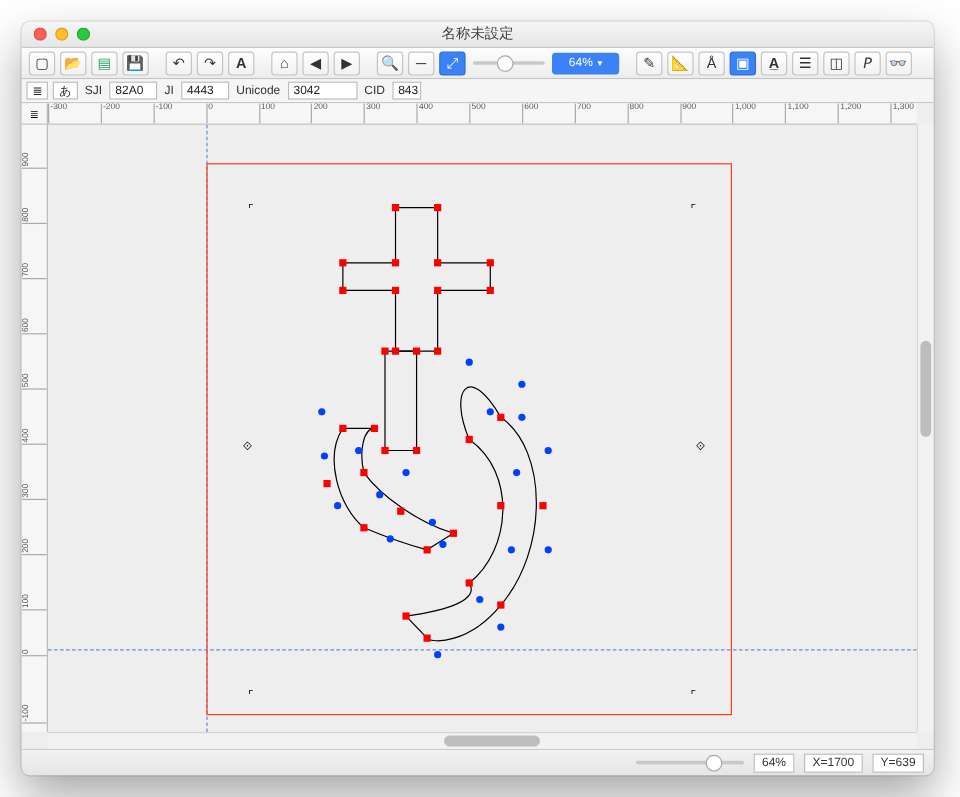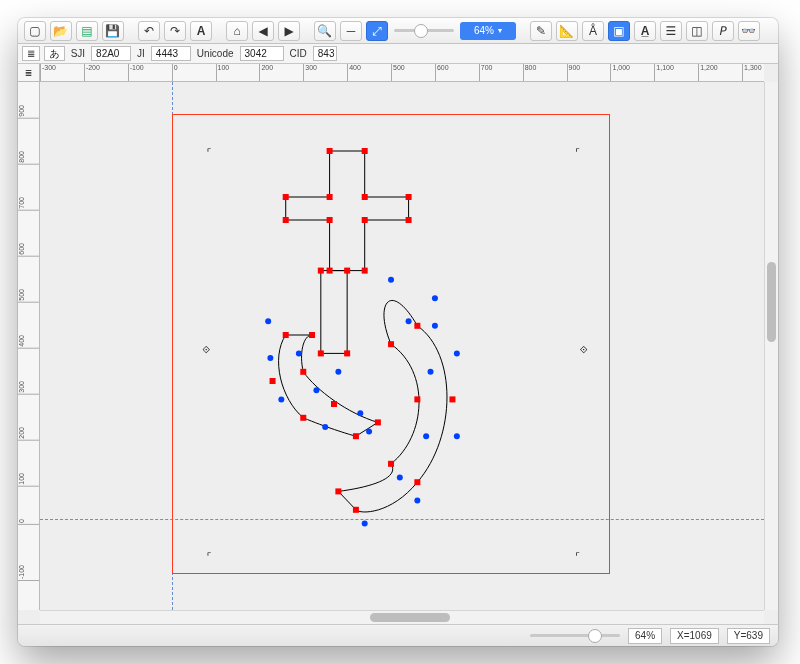--- a/index.html
+++ b/index.html
@@ -141,20 +141,28 @@
   .anchor { fill:#ff0000; }
   .handle { fill:#0040ff; }
   .path { fill:none; stroke:#000; stroke-width:1; }
   .cmark { font-size:10px; fill:#000; }
 </style>
 </head>
 <body>
 
 <div class="window">
 
+  <div class="titlebar">
+    <div class="traffic">
+      <div class="dot red"></div>
+      <div class="dot yellow"></div>
+      <div class="dot green"></div>
+    </div>
+    <div class="title">名称未設定</div>
+  </div>
 
   <div class="toolbar">
     <div class="tbtn">▢</div>
     <div class="tbtn" style="color:#e0a030">📂</div>
     <div class="tbtn" style="color:#2a6">▤</div>
     <div class="tbtn" style="color:#36c">💾</div>
     <div class="tgap"></div>
     <div class="tbtn">↶</div>
     <div class="tbtn">↷</div>
     <div class="tbtn">
@@ -185,21 +193,21 @@
   </div>
 
   <div class="infobar">
     <div class="ibox">≣</div>
     <div class="ibox">あ</div>
     <div class="ilbl">SJI</div>
     <div class="ibox" style="width:40px">82A0</div>
     <div class="ilbl">JI</div>
     <div class="ibox" style="width:40px">4443</div>
     <div class="ilbl">Unicode</div>
-    <div class="ibox" style="width:44px">3042</div>
+    <div class="ibox" style="width:58px">3042</div>
     <div class="ilbl">CID</div>
     <div class="ibox" style="width:24px">843</div>
   </div>
 
   <div class="workspace">
     <div class="corner">≣</div>
     <div class="ruler-h" id="rulerH">
         <div class="tick" style="left: 0px;">-300</div>
         <div class="tick" style="left: 43.8788px;">-200</div>
         <div class="tick" style="left: 87.7576px;">-100</div>
@@ -308,21 +316,21 @@
     <div class="scroll-h">
         <div class="thumb"></div>
       </div>
   </div>
 
   <div class="statusbar">
     <div class="sslider"></div>
     <div class="statbox">64%</div>
     <div class="statbox">
       <span>X=</span>
-      <span>1069</span>
+      <span>1700</span>
     </div>
     <div class="statbox">
       <span>Y=</span>
       <span>639</span>
     </div>
   </div>
 
 </div>
 
 </body></html>

